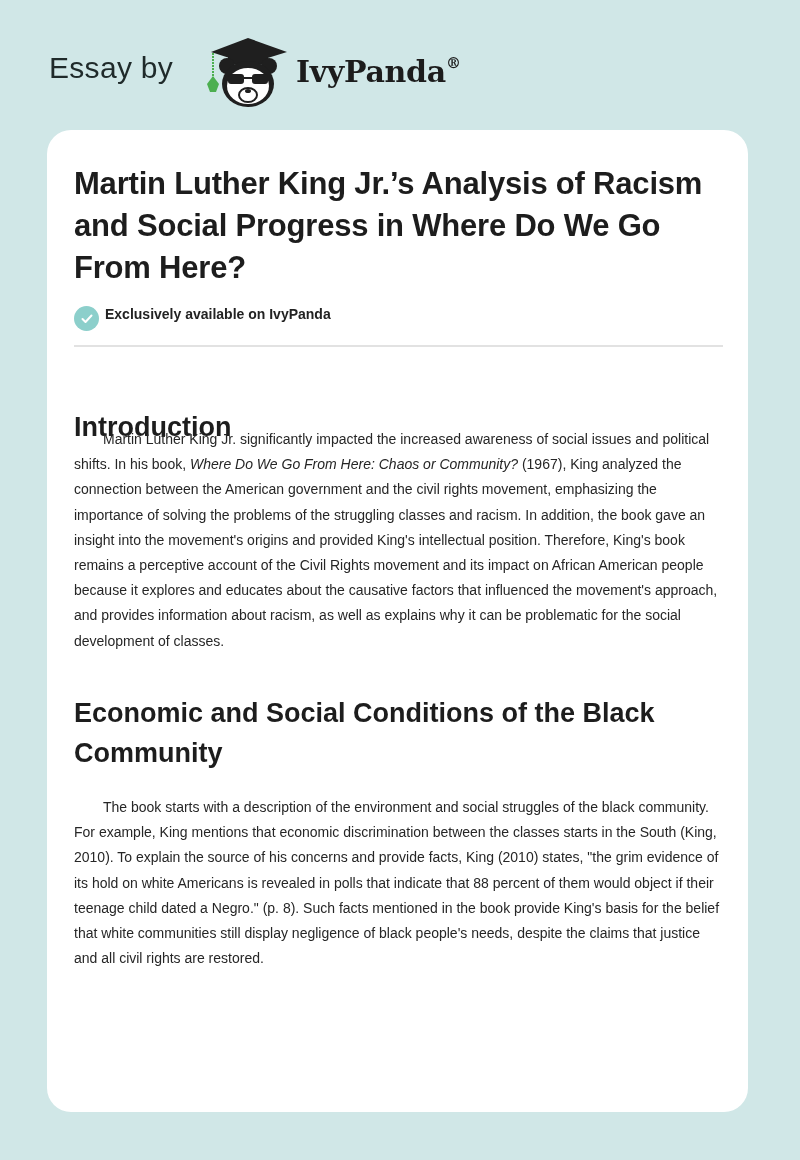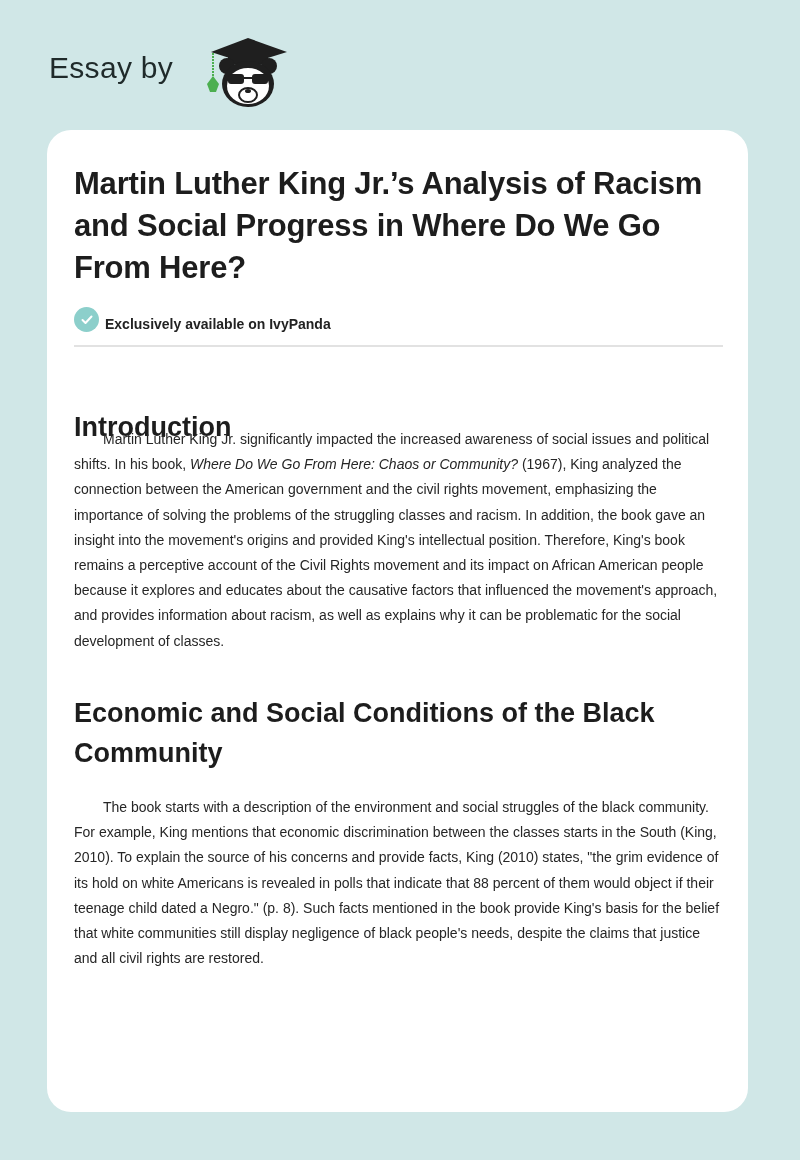--- a/index.html
+++ b/index.html
@@ -32,21 +32,21 @@
     position: absolute; left: 47px; top: 130px; width: 701px; height: 982px;
     background: #ffffff; border-radius: 24px;
   }
   .title {
     position: absolute; left: 27px; top: 33px; width: 640px;
     font-size: 31px; font-weight: bold; line-height: 42px; color: #1d1d1d;
     letter-spacing: -0.2px;
   }
   .badge {
     position: absolute; left: 27px; top: 176px; height: 26px;
-    display: flex; align-items: flex-end;
+    display: flex; align-items: flex-start;
   }
   .check {
     width: 25px; height: 25px; border-radius: 50%; background: #8ccfcb;
     display: flex; align-items: center; justify-content: center; margin-right: 6px;
   }
   .badge-text { font-size: 14px; font-weight: bold; color: #222; }
   .divider {
     position: absolute; left: 27px; top: 215px; width: 649px; height: 2px; background: #e2e2e2;
   }
   .h2 {
@@ -80,20 +80,21 @@
       <ellipse cx="45" cy="50" rx="21" ry="18" fill="#ffffff"></ellipse>
 
       <rect x="25" y="38" width="16" height="10" rx="3" fill="#1f1f1f"></rect>
       <rect x="49" y="38" width="16" height="10" rx="3" fill="#1f1f1f"></rect>
       <rect x="41" y="41" width="8" height="2" fill="#1f1f1f"></rect>
 
       <ellipse cx="45" cy="59" rx="9" ry="7" fill="none" stroke="#1f1f1f" stroke-width="2"></ellipse>
       <ellipse cx="45" cy="55" rx="3" ry="2" fill="#1f1f1f"></ellipse>
     </svg>
   </div>
+  <span class="brand"><span>IvyPanda</span><sup>®</sup></span>
 </div>
 
 <div class="card">
   <h1 class="title">Martin Luther King Jr.’s Analysis of Racism and Social Progress in Where Do We Go From Here?</h1>
 
   <div class="badge">
     <span class="check">
       <svg width="12" height="10" viewBox="0 0 12 10">
           <path d="M1.5,5 L4.5,8 L10.5,1.5" fill="none" stroke="#fff" stroke-width="2" stroke-linecap="round" stroke-linejoin="round"></path>
         </svg>

